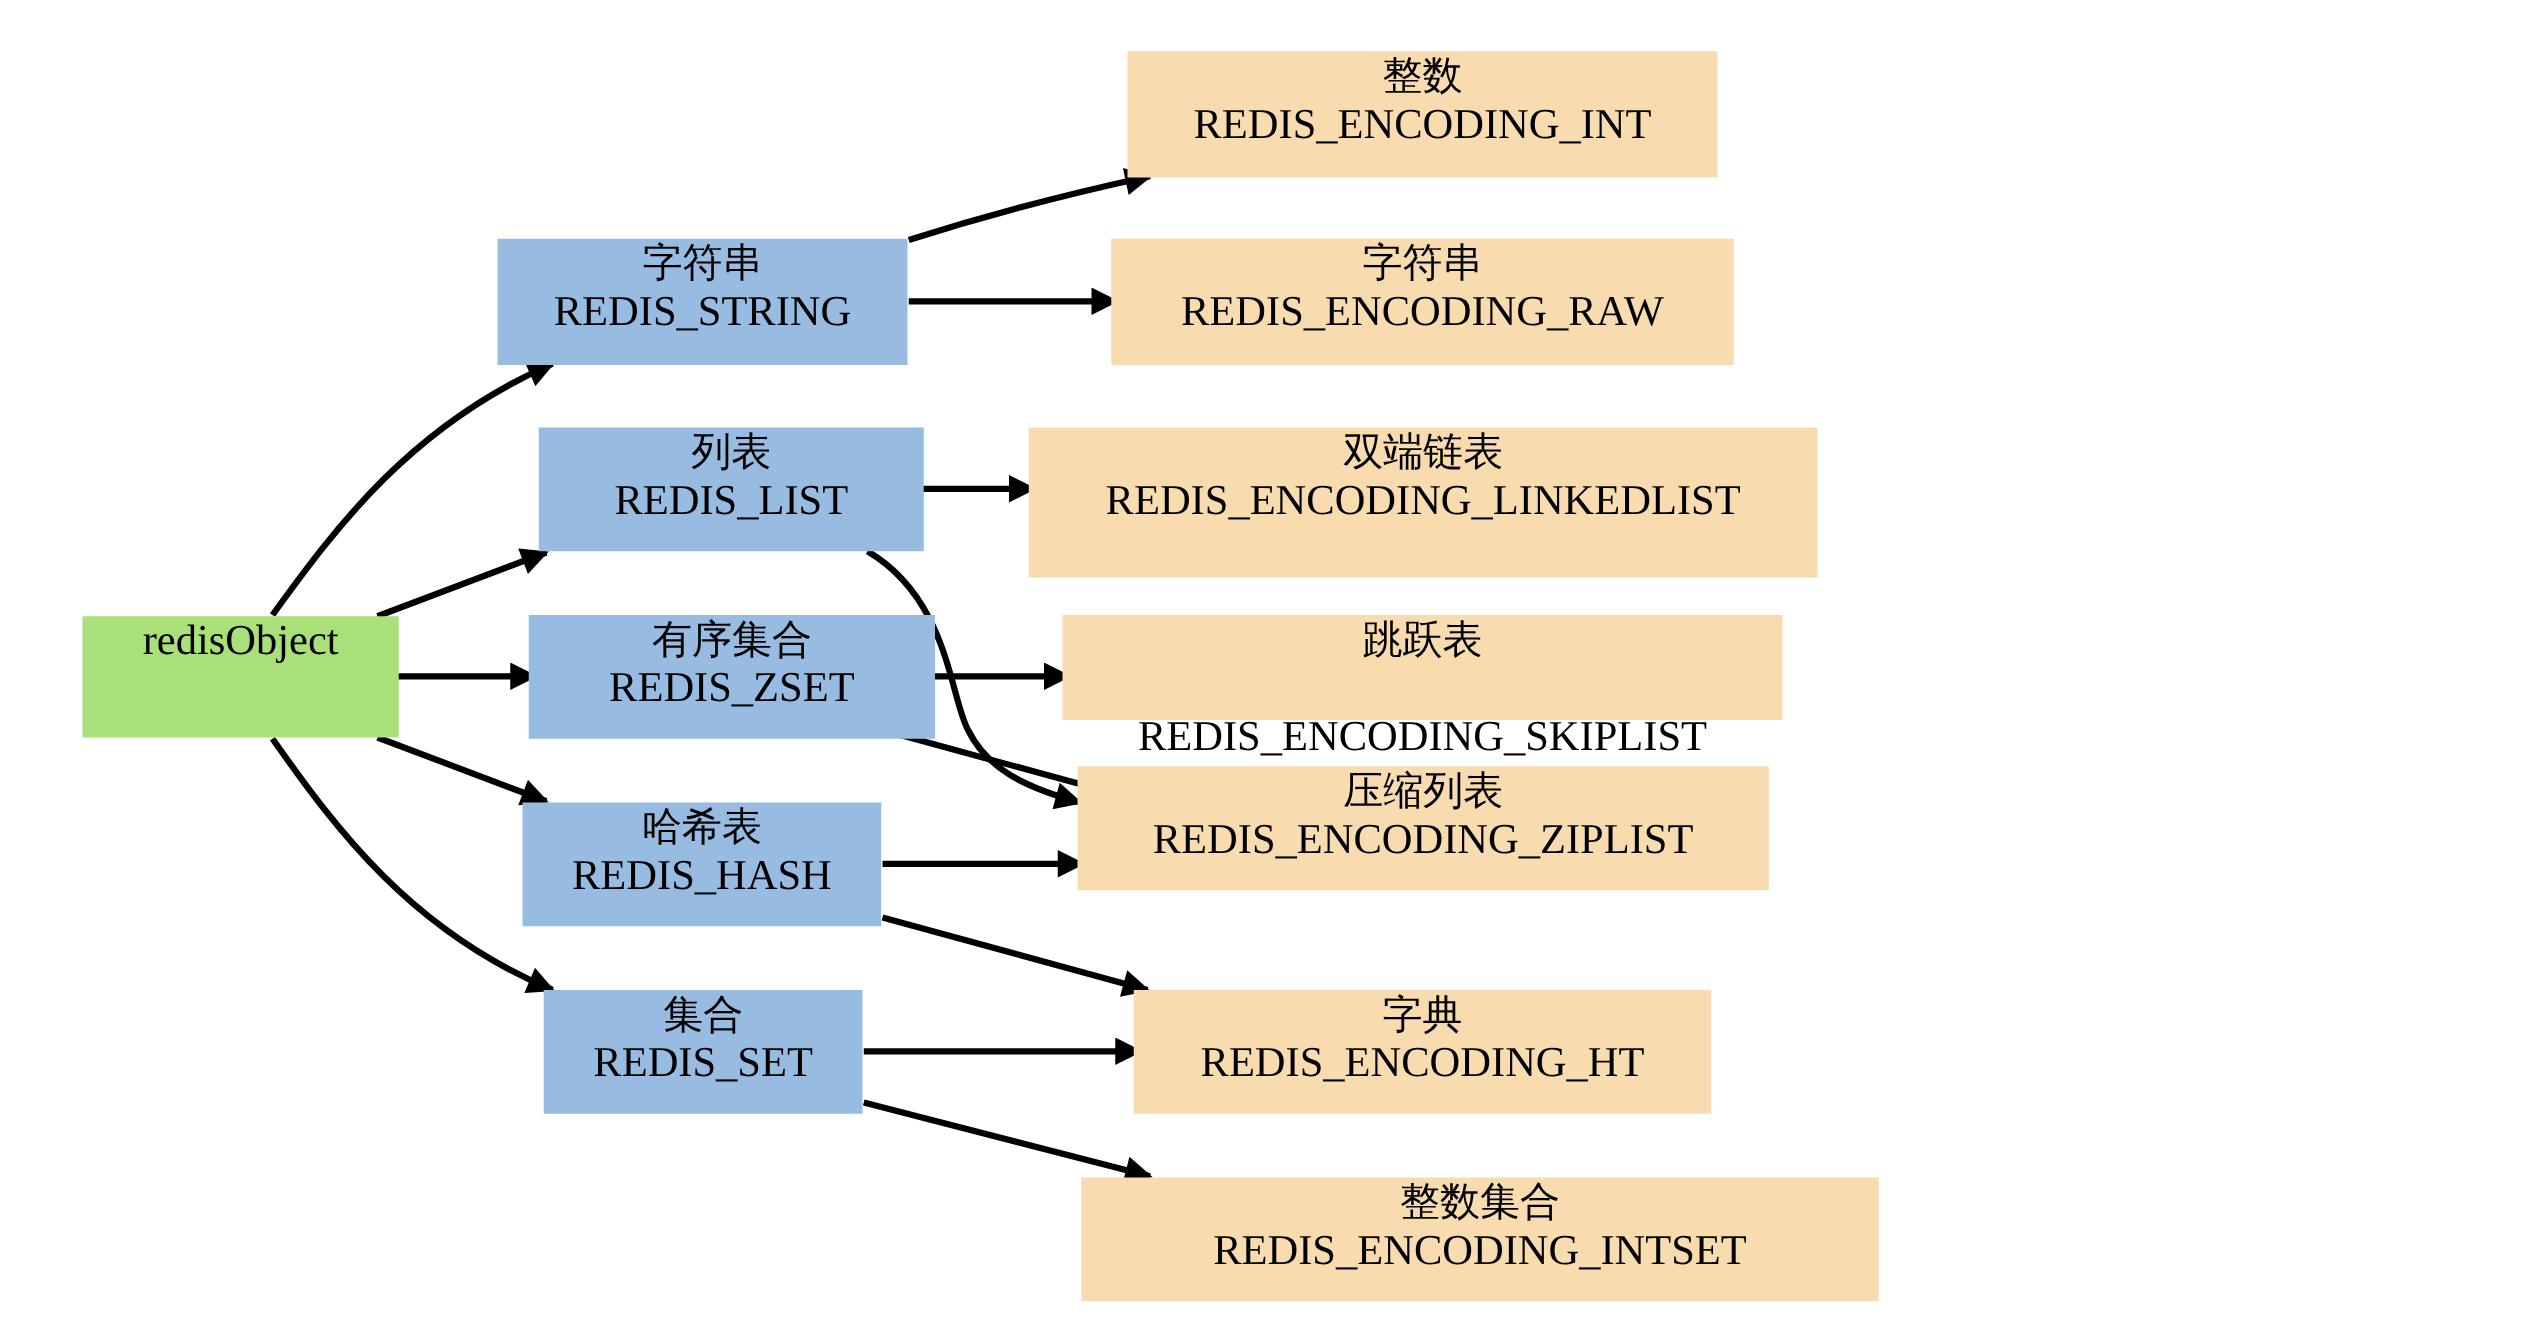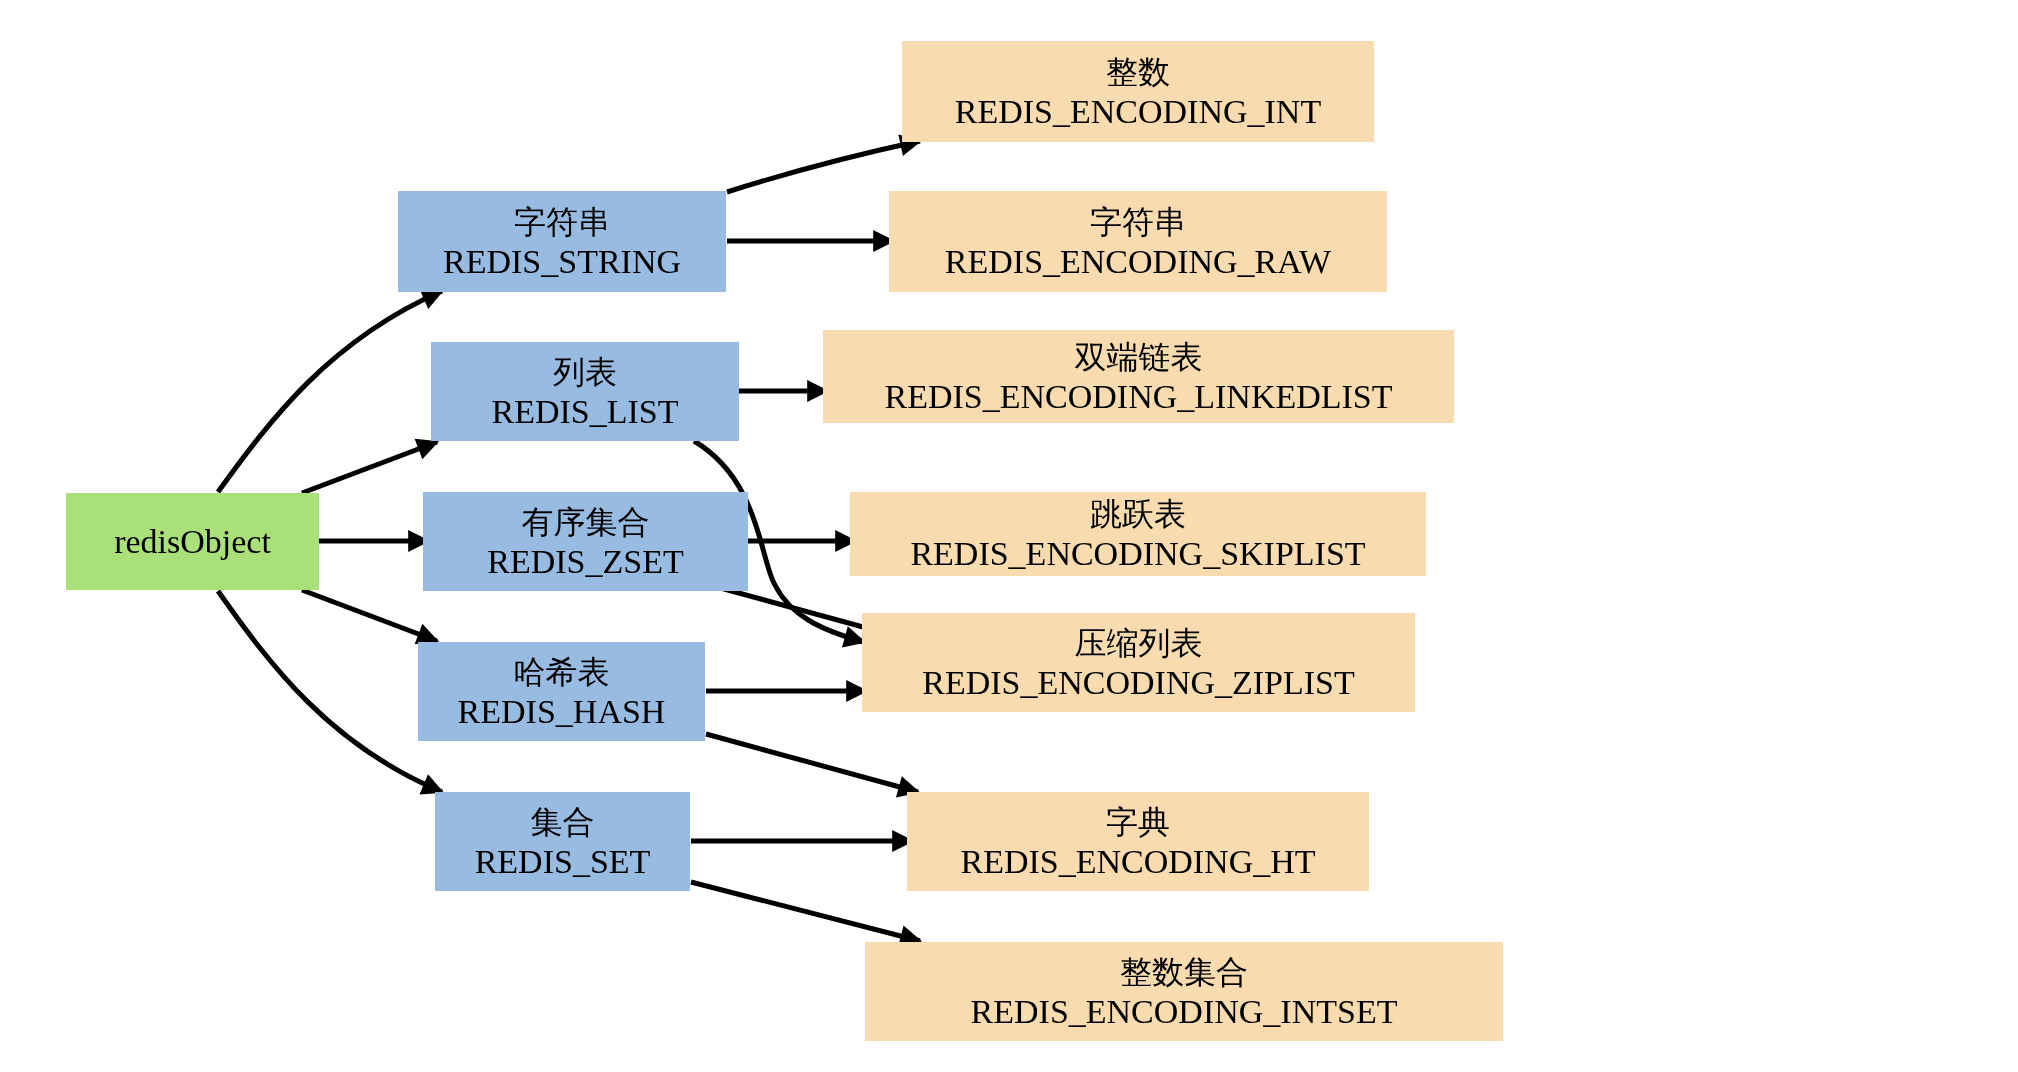--- a/index.html
+++ b/index.html
@@ -1,35 +1,35 @@
 <!DOCTYPE html>
 <html><head>
 <meta charset="utf-8">
 <style>
   html, body { margin: 0; padding: 0; background: #ffffff; }
   body { width: 2018px; height: 1072px; position: relative; overflow: hidden;
          font-family: "Liberation Serif", "DejaVu Serif", serif; }
   #edges { position: absolute; left: 0; top: 0; width: 2018px; height: 1072px; }
   .node { position: absolute; display: flex; flex-direction: column; align-items: center;
-          justify-content: center; color: #000; font-size: 34px; line-height: 39px;
+          justify-content: flex-start; color: #000; font-size: 34px; line-height: 39px;
           text-align: center; white-space: nowrap; }
   .node .zh { font-family: "DejaVu Serif", "Liberation Serif", serif; font-size: 32px; }
   .root  { background: #a9e07a; }
   .type  { background: #97bbe1; }
   .enc   { background: #f8dcb0; }
   #n-root { left: 66px;  top: 493px; width: 253px; height: 97px; }
   #n-string { left: 398px; top: 191px; width: 328px; height: 101px; }
   #n-list   { left: 431px; top: 342px; width: 308px; height: 99px; }
   #n-zset   { left: 423px; top: 492px; width: 325px; height: 99px; }
   #n-hash   { left: 418px; top: 642px; width: 287px; height: 99px; }
   #n-set    { left: 435px; top: 792px; width: 255px; height: 99px; }
   #n-int        { left: 902px; top: 41px;  width: 472px; height: 101px; }
   #n-raw        { left: 889px; top: 191px; width: 498px; height: 101px; }
-  #n-linkedlist { left: 823px; top: 330px; width: 631px; height: 93px; }
-  #n-skiplist   { left: 850px; top: 492px; width: 576px; height: 84px; }
+  #n-linkedlist { left: 823px; top: 342px; width: 631px; height: 120px; }
+  #n-skiplist   { left: 850px; top: 492px; width: 576px; height: 84px; gap: 39px; }
   #n-ziplist    { left: 862px; top: 613px; width: 553px; height: 99px; }
   #n-ht         { left: 907px; top: 792px; width: 462px; height: 99px; }
   #n-intset     { left: 865px; top: 942px; width: 638px; height: 99px; }
 </style>
 </head>
 <body>
 
 <svg id="edges" xmlns="http://www.w3.org/2000/svg">
   <defs>
     <marker id="arrow" viewBox="0 0 10 10" refX="9" refY="5" markerWidth="5.2" markerHeight="4.4" orient="auto" markerUnits="strokeWidth">

